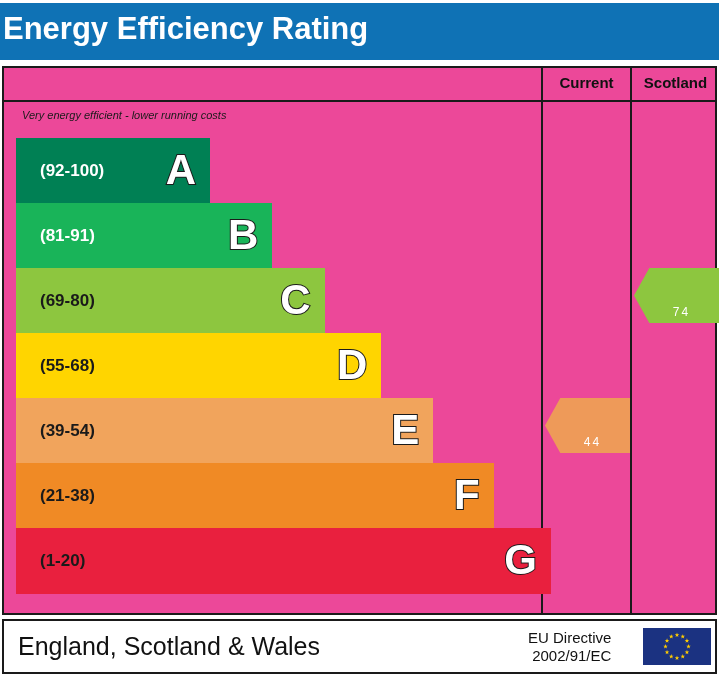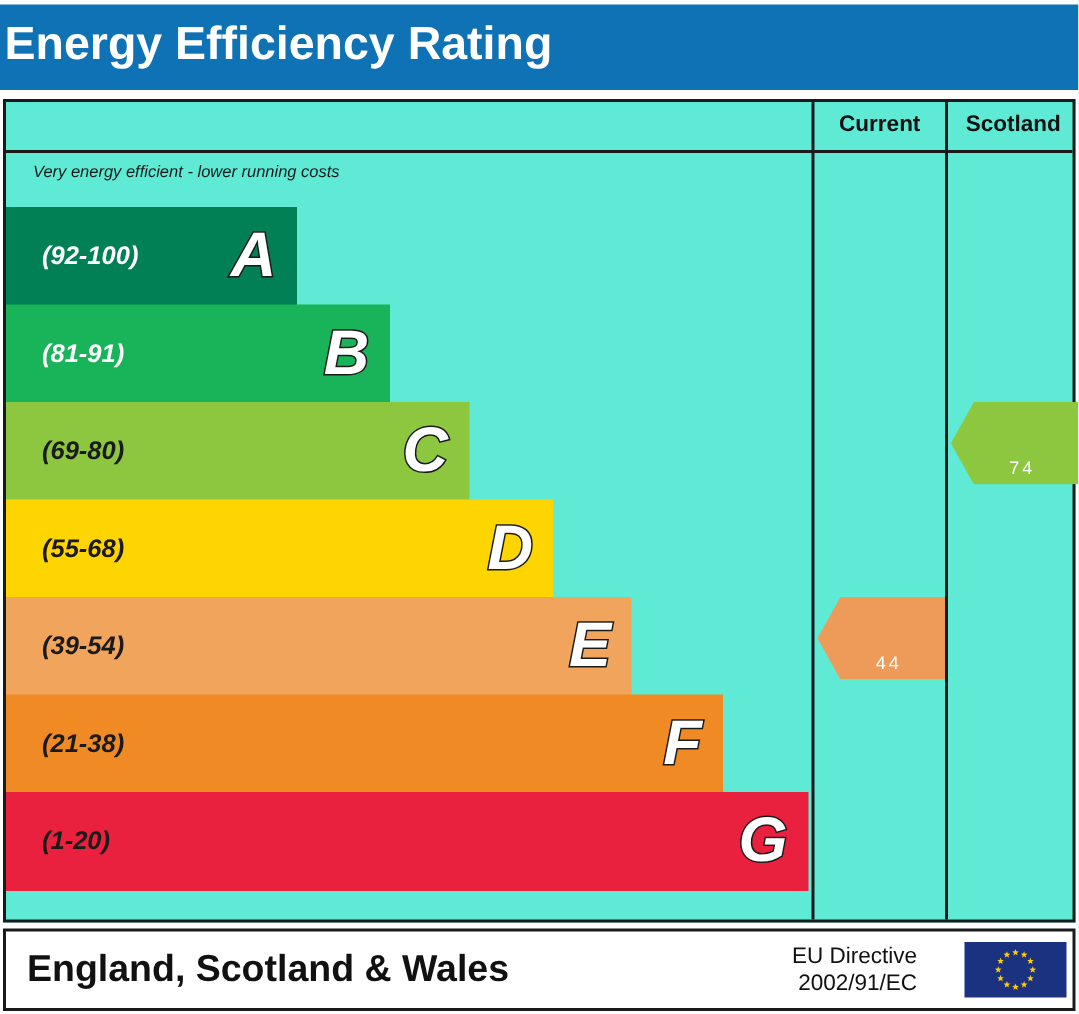--- a/index.html
+++ b/index.html
@@ -44,21 +44,21 @@
 
   
   .table-frame {
     position: absolute;
     left: 2px;
     top: 66px;
     width: 715px;
     height: 549px;
     border: 2px solid #1a1a1a;
     box-sizing: border-box;
-    background: #5eead4;
+    background: #ec4899;
   }
 
   
   .col-head-row {
     position: absolute;
     left: 0;
     top: 0;
     width: 100%;
     height: 34px;
     border-bottom: 2px solid #1a1a1a;
@@ -101,24 +101,23 @@
   
   .bars {
     position: absolute;
     left: 0;
     top: 0;
     width: 535px;
     height: 545px;
   }
   .band {
     position: absolute;
-    left: 0;
+    left: 12px;
     height: 66px;
     box-sizing: border-box;
-    font-style: italic;
   }
   .band-range {
     position: absolute;
     left: 24px;
     top: 50%;
     transform: translateY(-50%);
     font-size: 17px;
     font-weight: bold;
     white-space: nowrap;
   }
@@ -166,21 +165,21 @@
     height: 55px;
     border: 2px solid #1a1a1a;
     box-sizing: border-box;
     background: #ffffff;
   }
   .footer-region {
     position: absolute;
     left: 14px;
     top: 11px;
     font-size: 25px;
-    font-weight: bold;
+    font-weight: normal;
     color: #111111;
     white-space: nowrap;
   }
   .footer-directive {
     position: absolute;
     left: 524px;
     top: 8px;
     font-size: 15px;
     color: #111111;
     line-height: 18px;

